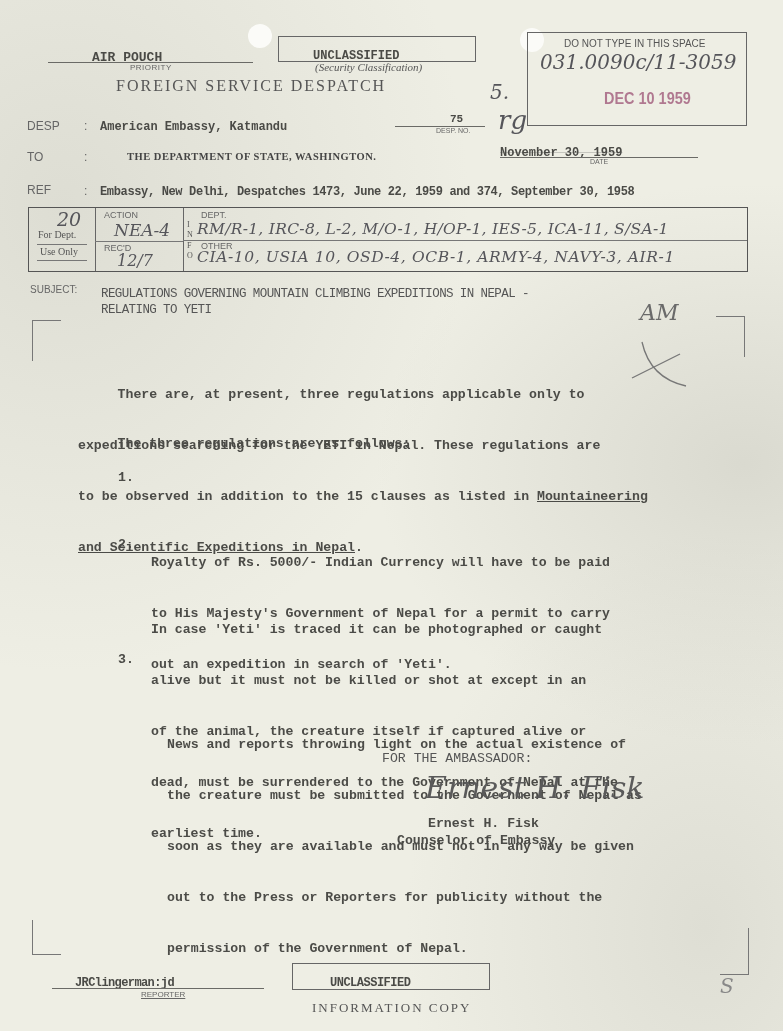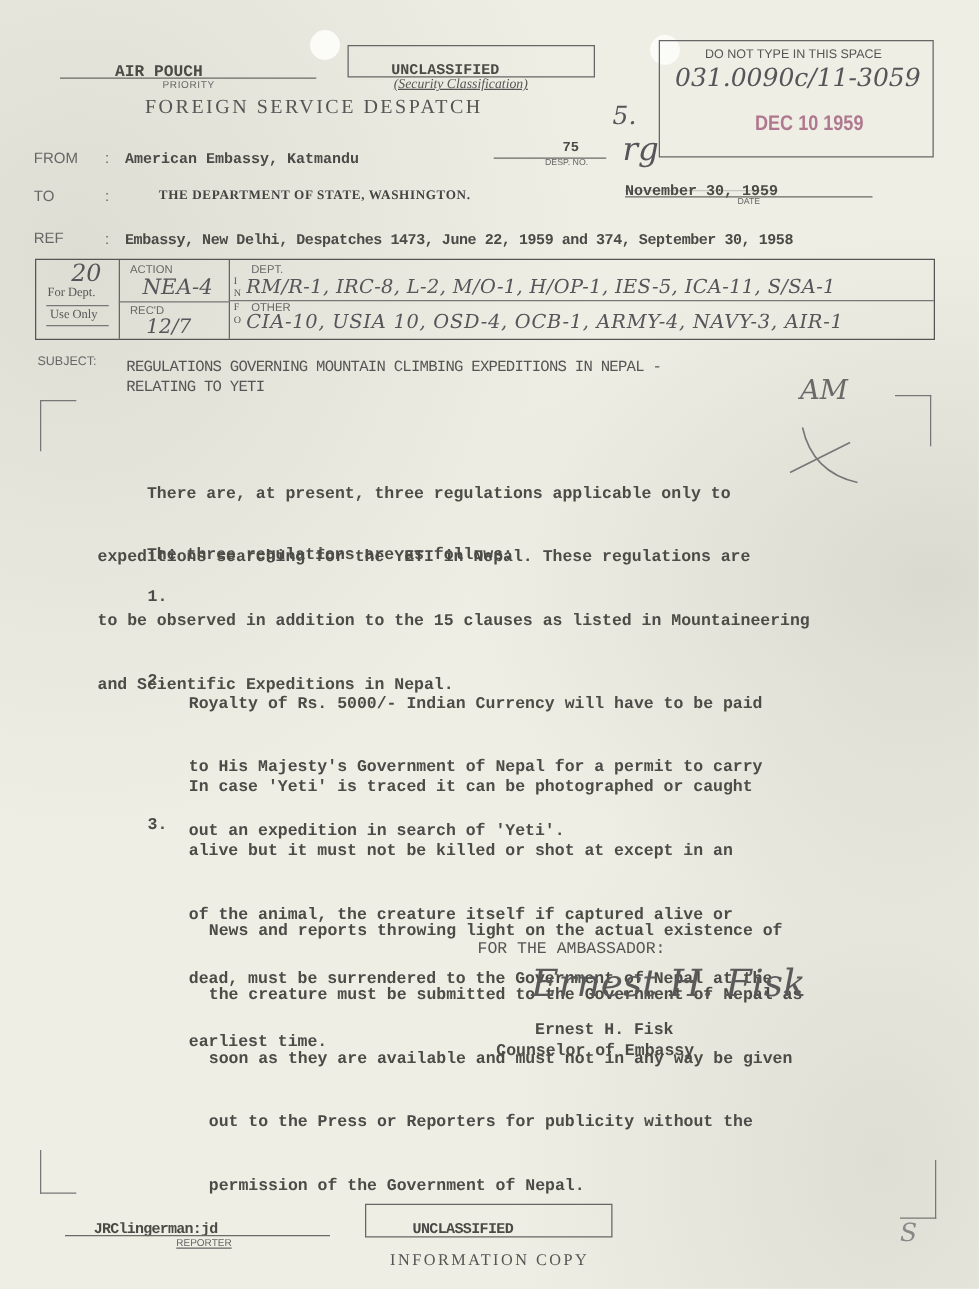--- a/index.html
+++ b/index.html
@@ -22,49 +22,49 @@
   .serif { font-family: "Liberation Serif", "DejaVu Serif", serif; }
   .typed { font-family: "Liberation Mono", "DejaVu Sans Mono", monospace; font-weight: bold; color: #4a4a46; }
   .hand { font-family: "DejaVu Serif", serif; font-style: italic; color: #55555a; }
   .label-sm { font-size: 9px; letter-spacing: 0.5px; color: #666; }
   .line { position: absolute; border-bottom: 1px solid #6a6a66; }
   .punch { position: absolute; width: 24px; height: 24px; border-radius: 50%; background: #fbfbf8; }
   .stamp { color: #b07890; font-family: "Liberation Sans", sans-serif; font-weight: bold; }
   .routing-table { position: absolute; left: 28px; top: 207px; width: 718px; height: 63px; border: 1.5px solid #555; }
   .cell { position: absolute; border-color: #666; border-style: solid; border-width: 0; }
   .body-text { font-size: 13.2px; line-height: 17px; font-weight: bold; color: #4b4b47; white-space: pre; }
-  .underline { }
+  .underline { text-decoration: underline; }
   .corner { position: absolute; border-color: #777; border-style: solid; border-width: 0; }
 </style>
 </head>
 <body>
 
 <div class="paper-shade"></div>
 
 <div class="punch" style="left:248px; top:24px;"></div>
 <div class="punch" style="left:520px; top:28px;"></div>
 
 <div class="abs typed" style="left:92px; top:50px; font-size:13px;">AIR POUCH</div>
 <div class="line" style="left:48px; top:62px; width:205px;"></div>
 <div class="abs sans label-sm" style="left:130px; top:63px; font-size:8px;">PRIORITY</div>
 
 <div class="abs" style="left:278px; top:36px; width:196px; height:24px; border:1px solid #666;"></div>
 <div class="abs typed" style="left:313px; top:49px; font-size:12px;">UNCLASSIFIED</div>
-<div class="abs serif" style="left:315px; top:61px; font-size:11px; font-style:italic; color:#555;text-decoration:underline;">(Security Classification)</div>
+<div class="abs serif" style="left:315px; top:61px; font-size:11px; font-style:italic; color:#555;">(Security Classification)</div>
 
 <div class="abs serif" style="left:116px; top:77px; font-size:16px; letter-spacing:2px; color:#555;">FOREIGN SERVICE DESPATCH</div>
 
 <div class="abs" style="left:527px; top:32px; width:218px; height:92px; border:1px solid #666;"></div>
 <div class="abs sans" style="left:564px; top:38px; font-size:10px; color:#555;">DO NOT TYPE IN THIS SPACE</div>
 <div class="abs hand" style="left:540px; top:50px; font-size:20px;">031.0090c/11-3059</div>
 <div class="abs stamp" style="left:604px; top:89px; font-size:17px; transform:scaleX(0.85); transform-origin:left;">DEC 10 1959</div>
 <div class="abs hand" style="left:490px; top:80px; font-size:20px;">5.</div>
 <div class="abs hand" style="left:498px; top:105px; font-size:26px;">rg</div>
 
-<div class="abs sans" style="left:27px; top:119px; font-size:12px; color:#666;">FROM</div>
+<div class="abs sans" style="left:27px; top:119px; font-size:12px; color:#666;">DESP</div>
 <div class="abs sans" style="left:84px; top:119px; font-size:12px; color:#666;">:</div>
 <div class="abs typed" style="left:100px; top:120px; font-size:12px;">American Embassy, Katmandu</div>
 
 <div class="line" style="left:395px; top:126px; width:90px;"></div>
 <div class="abs typed" style="left:450px; top:113px; font-size:11px;">75</div>
 <div class="abs sans" style="left:436px; top:127px; font-size:7px; color:#666;">DESP. NO.</div>
 
 <div class="abs sans" style="left:27px; top:150px; font-size:12px; color:#666;">TO</div>
 <div class="abs sans" style="left:84px; top:150px; font-size:12px; color:#666;">:</div>
 <div class="abs serif" style="left:127px; top:151px; font-size:10.5px; font-weight:bold; letter-spacing:0.5px; color:#444;">THE DEPARTMENT OF STATE, WASHINGTON.</div>

